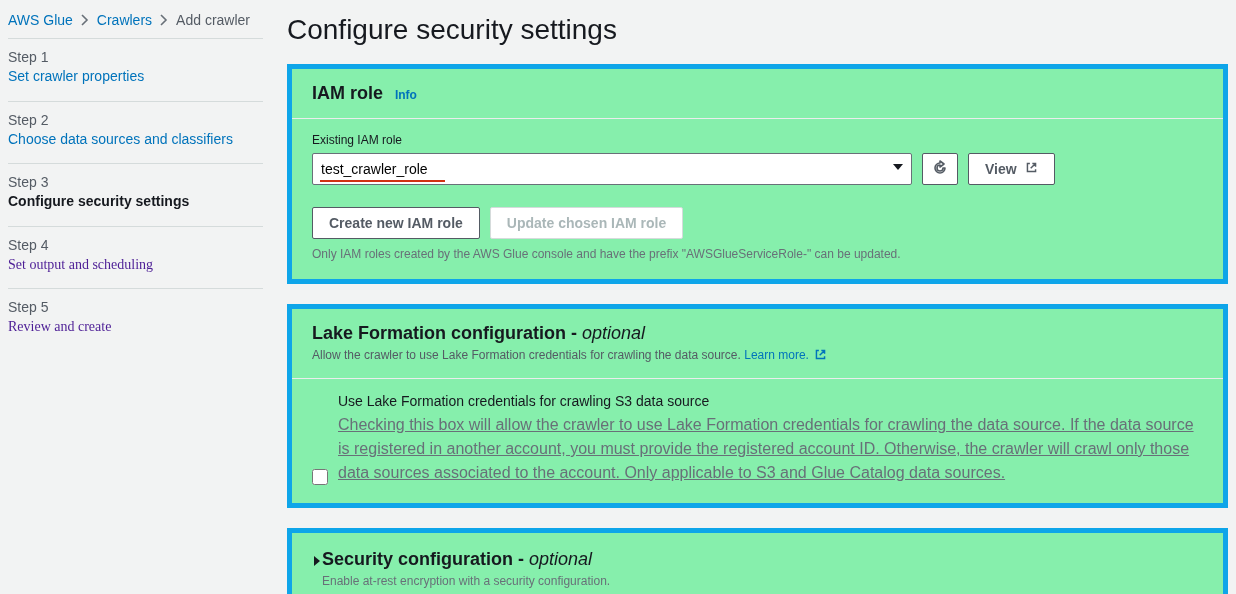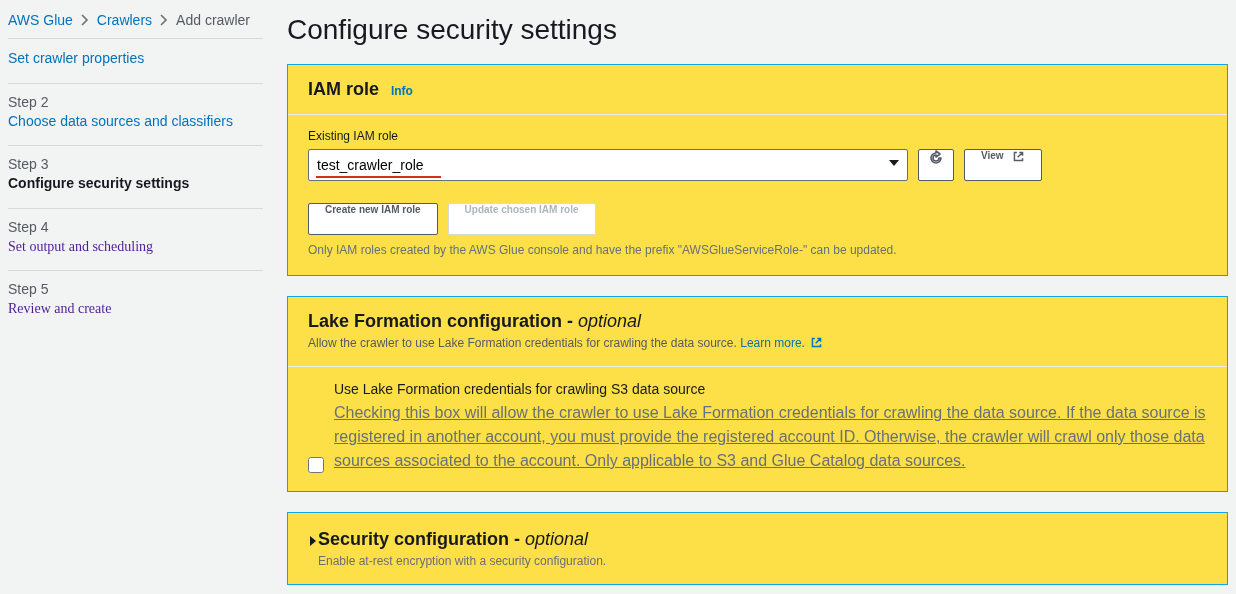--- a/index.html
+++ b/index.html
@@ -14,37 +14,37 @@
 .step-block { padding: 10px 0 14px 0; border-top: 1px solid #d5dbdb; }
 .step-block:first-of-type { border-top: none; padding-top: 2px; }
 .step-label { font-size: 14px; color: #545b64; margin-bottom: 2px; }
 .step-title { font-size: 14px; color: #0073bb; text-decoration: none; display: inline-block; line-height: 1.4; }
 .step-title.current { color: #16191f; font-weight: 700; }
 .step-title.disabled { color: #4c1d95; font-weight: 400; font-family: Liberation Serif, serif; }
 
 .main { flex: 1; }
 h1 { font-size: 28px; font-weight: 400; margin: 4px 0 18px 0; color: #16191f; }
 
-.panel { background: #fde047; border: 1px solid #0ea5e9; margin-bottom: 20px; }
+.panel { background: #86efac; border: 5px solid #0ea5e9; margin-bottom: 20px; }
 .panel-header { padding: 14px 20px; border-bottom: 1px solid #eaeded; }
 .panel-title { font-size: 18px; font-weight: 700; display: inline; }
 .panel-title .optional { font-style: italic; font-weight: 400; }
 .info-link { color: #0073bb; font-size: 12px; font-weight: 700; margin-left: 8px; text-decoration:none; }
 .panel-desc { font-size: 12px; color: #545b64; margin-top: 4px; }
 .panel-desc a { color: #0073bb; text-decoration: none; }
 .panel-body { padding: 14px 20px 18px 20px; }
 
 .field-label { font-size: 12px; color: #16191f; margin-bottom: 6px; }
 .row { display: flex; gap: 10px; align-items: center; }
 .select-box { position: relative; width: 600px; }
 .select-box select { width: 100%; height: 32px; border: 1px solid #687078; border-radius: 2px; background: #fff; padding: 0 28px 0 8px; font-size: 14px; appearance: none; }
 .select-caret { position: absolute; right: 8px; top: 7px; pointer-events: none; }
 .underline { position:absolute; left:8px; bottom:3px; width:125px; height:2px; background:#d13212; }
 
-.btn { height: 32px; padding: 0 16px; border: 1px solid #545b64; background: #fff; border-radius: 2px; font-size: 10px; font-weight: 700; color: #545b64; cursor: pointer; display:inline-flex; align-items:flex-start; gap:6px; }
+.btn { height: 32px; padding: 0 16px; border: 1px solid #545b64; background: #fff; border-radius: 2px; font-size: 14px; font-weight: 700; color: #545b64; cursor: pointer; display:inline-flex; align-items:center; gap:6px; }
 .btn.icon-only { padding: 0 9px; }
 .btn.disabled { color: #aab7b8; border-color: #d5dbdb; cursor: default; }
 .btn.primary { background: #ff9900; border-color: #ff9900; color: #16191f; }
 .btn.link { border:none; background:none; color:#545b64; font-weight:700; }
 
 .btn-row { display:flex; gap:10px; margin-top:22px; }
 .helper { font-size: 12px; color: #687078; margin-top: 8px; }
 
 .checkbox-row { display:flex; gap:10px; align-items:flex-end; }
 .checkbox-row input[type=checkbox] { width:16px; height:16px; margin-top:2px; flex-shrink:0; border:1px solid #687078; }
@@ -77,20 +77,21 @@
       <a href="#">Crawlers</a>
       <span class="sep">
           <svg width="8" height="12" viewBox="0 0 8 12">
             <path d="M1 1 L6 6 L1 11" stroke="#687078" stroke-width="1.6" fill="none"></path>
           </svg>
         </span>
       <span class="current">Add crawler</span>
     </div>
 
     <div class="step-block">
+      <div class="step-label">Step 1</div>
       <a href="#" class="step-title">Set crawler properties</a>
     </div>
     <div class="step-block">
       <div class="step-label">Step 2</div>
       <a href="#" class="step-title">Choose data sources and classifiers</a>
     </div>
     <div class="step-block">
       <div class="step-label">Step 3</div>
       <span class="step-title current">Configure security settings</span>
     </div>

